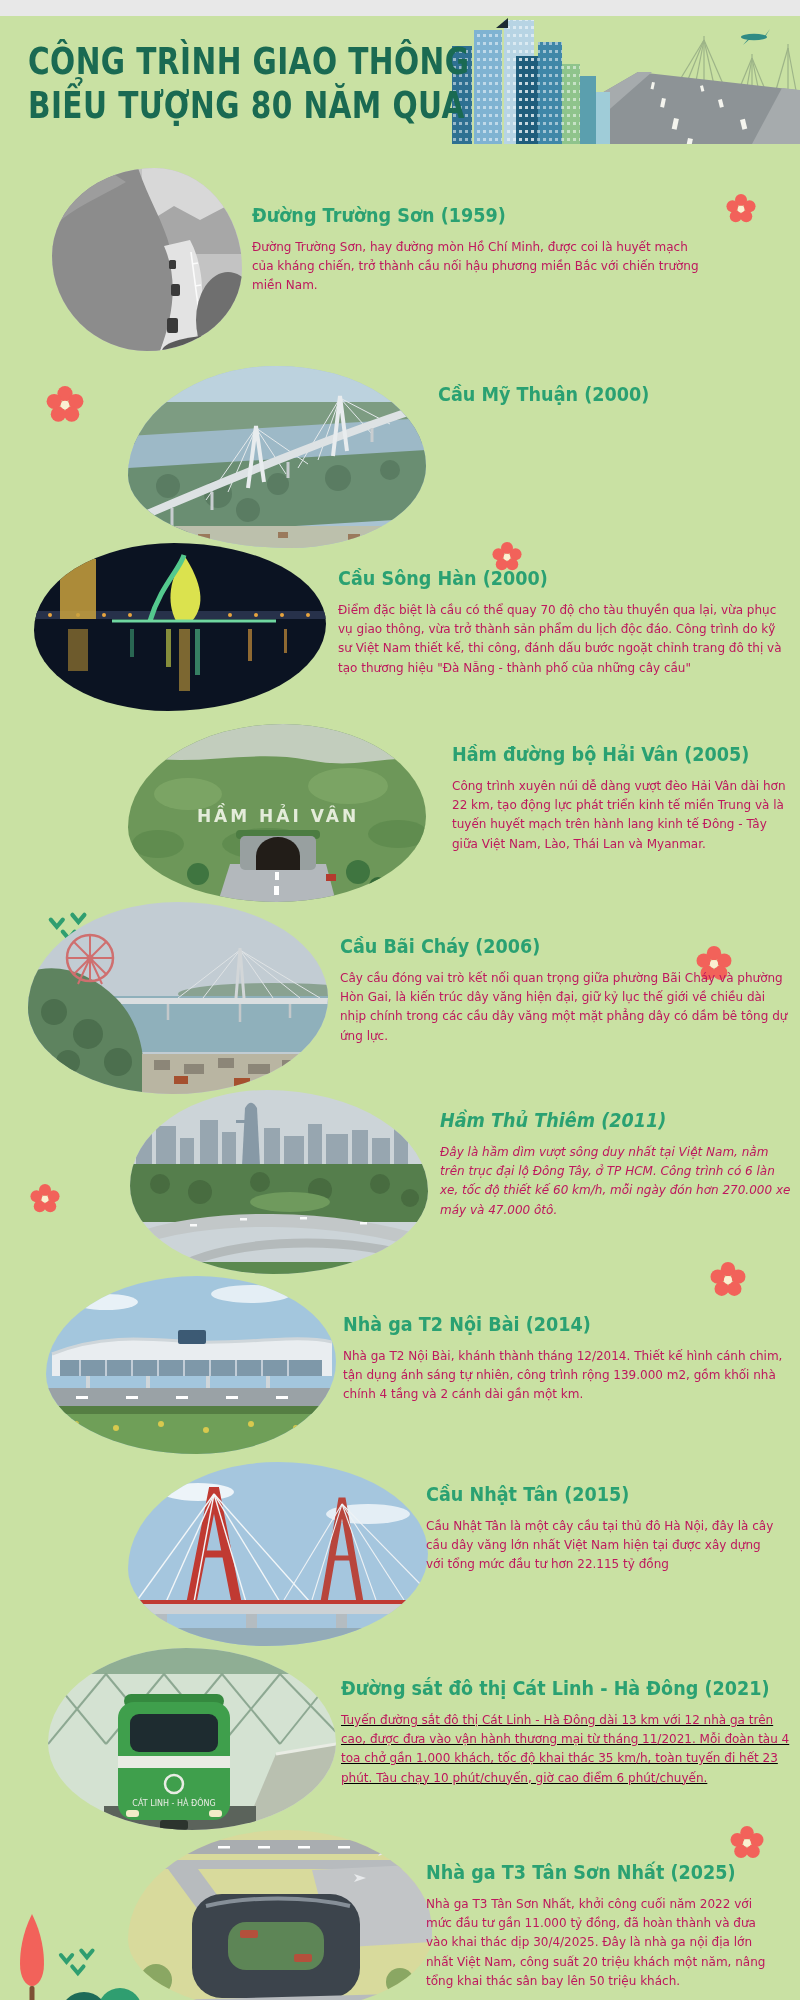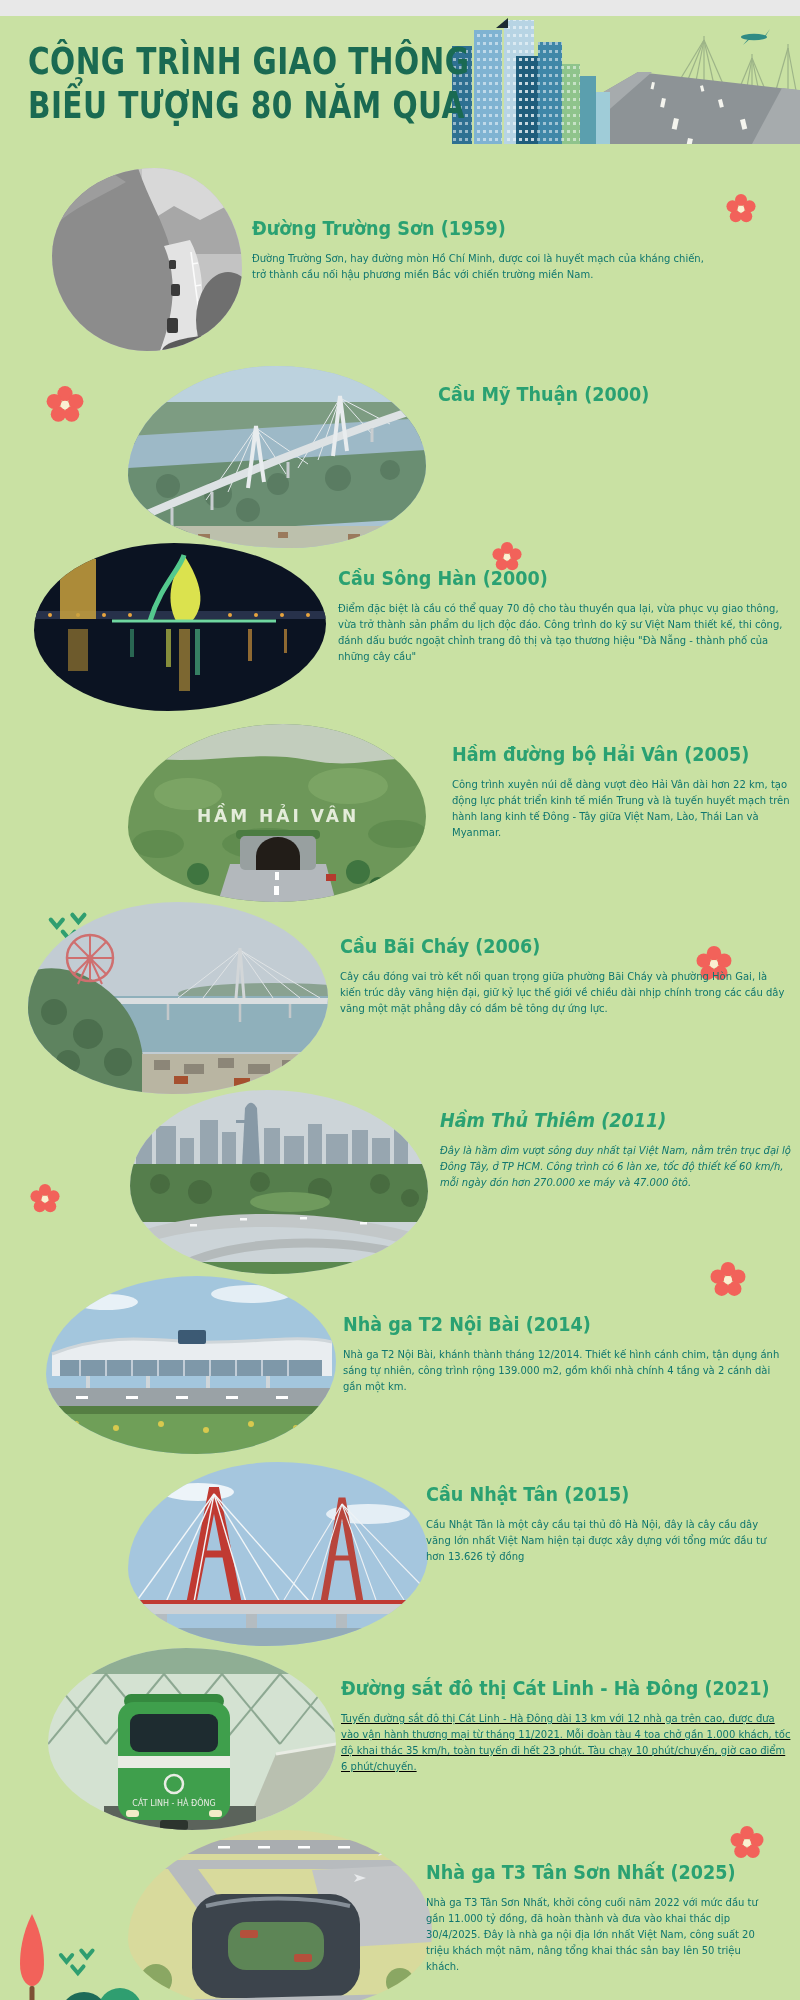--- a/index.html
+++ b/index.html
@@ -30,22 +30,22 @@
   #b8{left:128px;top:1446px;width:300px;height:184px;border-radius:50% 50% 54% 46%/58% 50% 50% 42%;}
   #b9{left:48px;top:1632px;width:288px;height:182px;border-radius:48% 52% 50% 50%/52% 52% 48% 48%;text-decoration:underline;}
   #b10{left:128px;top:1814px;width:304px;height:182px;border-radius:52% 48% 50% 50%/60% 55% 42% 40%;}
   
   .txt{position:absolute;z-index:3;}
   .sec-title{
     margin:0;font-size:20px;font-weight:bold;color:#2aa172;
     display:inline-block;white-space:nowrap;
     transform:scaleX(.88);transform-origin:0 50%;
   }
-  .sec-body{margin:11px 0 0;font-size:10px;line-height:1.6;color:#0f766e;}
-  #t1{left:252px;top:200px;width:460px;}
+  .sec-body{margin:11px 0 0;font-size:12px;line-height:1.6;color:#be185d;}
+  #t1{left:252px;top:187px;width:460px;}
   #t2{left:438px;top:366px;width:352px;}
   #t3{left:338px;top:550px;width:448px;}
   #t4{left:452px;top:726px;width:340px;}
   #t5{left:340px;top:918px;width:448px;}
   #t6{left:440px;top:1092px;width:352px;font-style:italic;}
   #t7{left:343px;top:1296px;width:445px;}
   #t8{left:426px;top:1466px;width:356px;}
   #t9{left:341px;top:1660px;width:452px;text-decoration:underline;}
   #t10{left:426px;top:1844px;width:350px;}
   
@@ -466,21 +466,21 @@
         <rect x="28" y="152" width="11" height="20"></rect>
           <rect x="118" y="152" width="11" height="22"></rect>
         <rect x="208" y="152" width="11" height="20"></rect>
           <rect x="268" y="152" width="11" height="18"></rect>
       </g>
       <rect y="166" width="300" height="18" fill="#93abb8"></rect>
     </svg>
   </div>
   <div class="txt" id="t8">
     <h2 class="sec-title">Cầu Nhật Tân (2015)</h2>
-    <p class="sec-body">Cầu Nhật Tân là một cây cầu tại thủ đô Hà Nội, đây là cây cầu dây văng lớn nhất Việt Nam hiện tại được xây dựng với tổng mức đầu tư hơn 13.626 tỷ đồng</p>
+    <p class="sec-body">Cầu Nhật Tân là một cây cầu tại thủ đô Hà Nội, đây là cây cầu dây văng lớn nhất Việt Nam hiện tại được xây dựng với tổng mức đầu tư hơn 22.115 tỷ đồng</p>
   </div>
 
   <div class="blob" id="b9">
     <svg viewBox="0 0 288 182" preserveAspectRatio="none">
       <rect width="288" height="182" fill="#d4e2d2"></rect>
       <rect width="288" height="26" fill="#8fae94"></rect>
       <g stroke="#7b9a82" stroke-width="2" opacity="0.8">
         <line x1="0" y1="26" x2="58" y2="96"></line>
           <line x1="58" y1="26" x2="0" y2="96"></line>
         <line x1="58" y1="26" x2="116" y2="96"></line>

